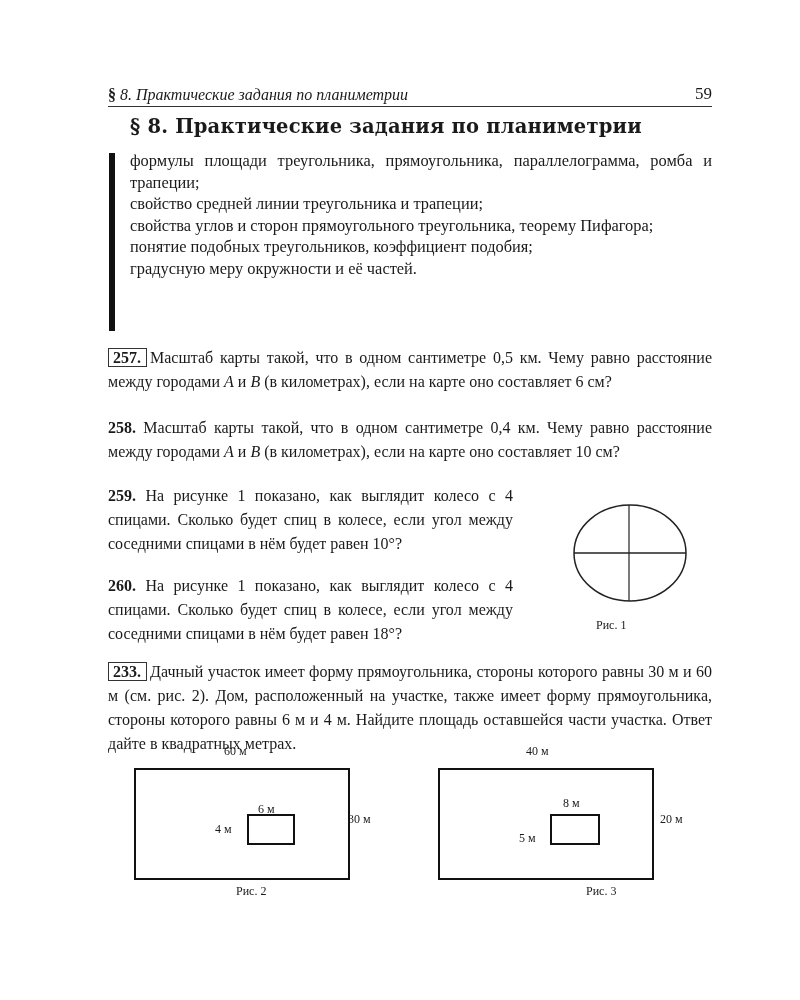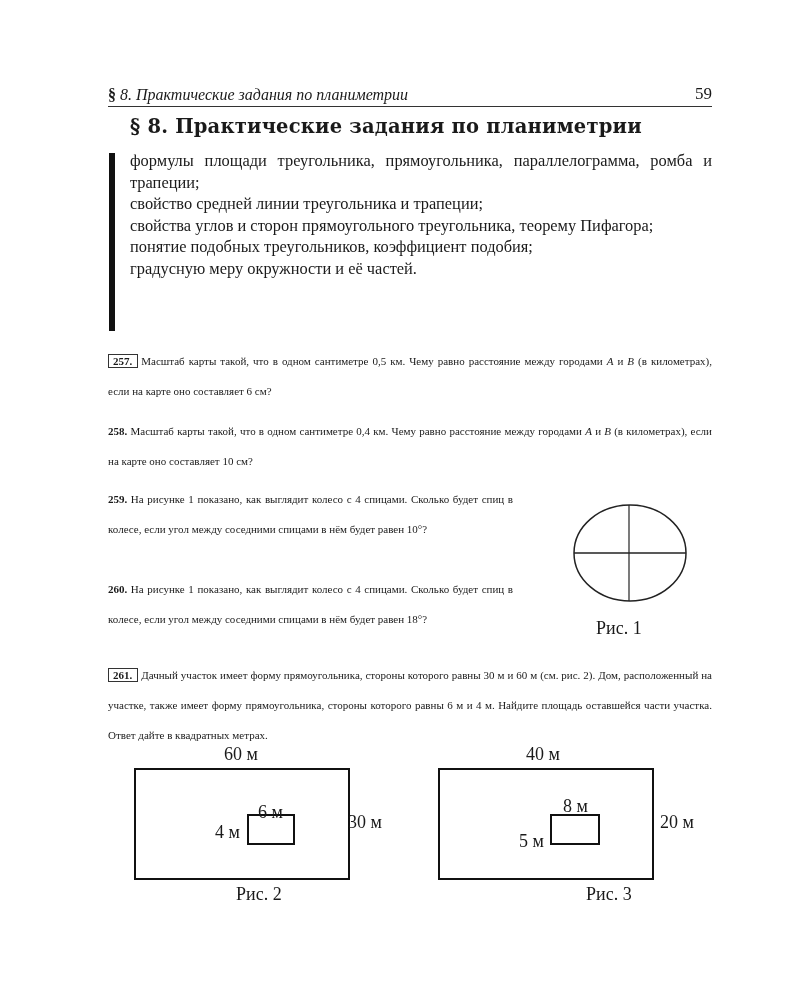--- a/index.html
+++ b/index.html
@@ -10,26 +10,26 @@
       border-bottom: 1.5px solid #333; font-style: italic; font-size: 16px; }
     .running-head .rh-title { position: absolute; left: 0; top: 2px; }
     .running-head .rh-title b { font-style: normal; }
     .running-head .rh-page { position: absolute; right: 0; top: 0; font-style: normal; font-size: 17px; }
     .section-title { left: 130px; top: 115px; font-family: "DejaVu Serif", serif; font-weight: bold;
       font-size: 19.5px; letter-spacing: 0.2px; }
     .intro-bar { left: 109px; top: 153px; width: 6px; height: 178px; background: #111; }
     .intro { left: 130px; top: 150px; width: 582px; font-size: 16.4px; line-height: 21.6px; }
     .intro p { margin: 0; text-align: justify; }
     .intro p.indent { text-indent: 28px; }
-    .problem { left: 108px; width: 604px; font-size: 11px; line-height: 30px; text-align: justify; }
+    .problem { left: 108px; width: 604px; font-size: 16px; line-height: 24px; text-align: justify; }
     .pnum { font-weight: bold; }
     .pnum.boxed { border: 1.3px solid #333; padding: 0 5px 0 4px; margin-right: 3px; }
     .narrow { width: 405px; }
     .it { font-style: italic; }
-    .fig-caption { font-size: 18px; }
+    .fig-caption { font-size: 12px; }
   </style>
 </head>
 <body>
 
 <div class="abs running-head">
   <span class="rh-title"><b>§</b> <span>8. Практические задания по планиметрии</span></span>
   <span class="rh-page">59</span>
 </div>
 
 <div class="abs section-title">§ 8. Практические задания по планиметрии</div>
@@ -62,21 +62,21 @@
 <div class="abs" style="left:560px; top:500px; width:140px; height:140px;">
   <svg width="140" height="140" viewBox="0 0 140 140">
     <ellipse cx="70" cy="53" rx="56" ry="48" fill="none" stroke="#222" stroke-width="1.5"></ellipse>
     <line x1="14" y1="53" x2="126" y2="53" stroke="#222" stroke-width="1.5"></line>
     <line x1="69" y1="5" x2="69" y2="101" stroke="#222" stroke-width="1.2"></line>
   </svg>
   <div class="abs fig-caption" style="left:36px; top:118px;">Рис. 1</div>
 </div>
 
 <div class="abs problem" style="top:660px;">
-  <span class="pnum boxed">261.</span><span>Дачный участок имеет форму прямоугольника, стороны которого равны 30 м и 60 м (см. рис. 2). Дом, расположенный на участке, также имеет форму прямоугольника, стороны которого равны 6 м и 4 м. Найдите площадь оставшейся части участка. Ответ дайте в квадратных метрах.</span>
+  <span class="pnum boxed">233.</span><span>Дачный участок имеет форму прямоугольника, стороны которого равны 30 м и 60 м (см. рис. 2). Дом, расположенный на участке, также имеет форму прямоугольника, стороны которого равны 6 м и 4 м. Найдите площадь оставшейся части участка. Ответ дайте в квадратных метрах.</span>
 </div>
 
 <div class="abs" style="left:120px; top:742px; width:290px; height:170px;">
   <svg width="290" height="170" viewBox="0 0 290 170">
     <rect x="15" y="27" width="214" height="110" fill="none" stroke="#111" stroke-width="2"></rect>
     <rect x="128" y="73" width="46" height="29" fill="none" stroke="#111" stroke-width="2"></rect>
   </svg>
   <div class="abs fig-caption" style="left:104px; top:2px;">60 м</div>
   <div class="abs fig-caption" style="left:228px; top:70px;">30 м</div>
   <div class="abs fig-caption" style="left:138px; top:60px;">6 м</div>

